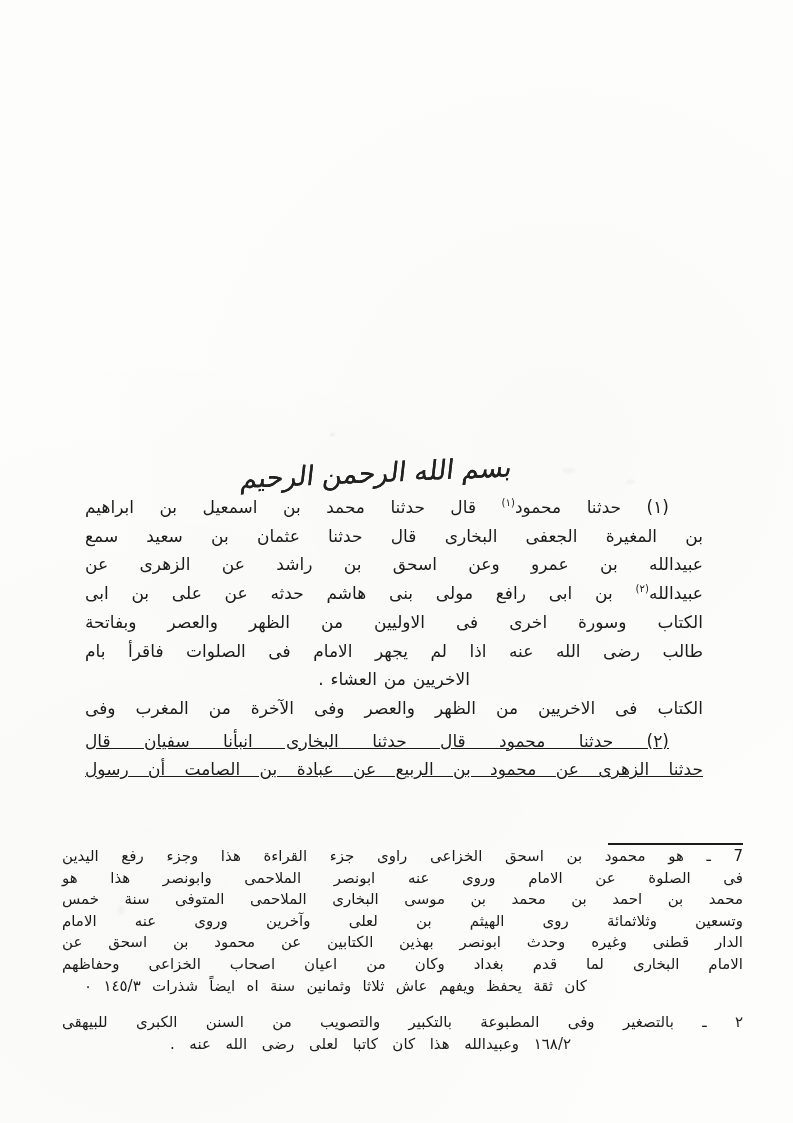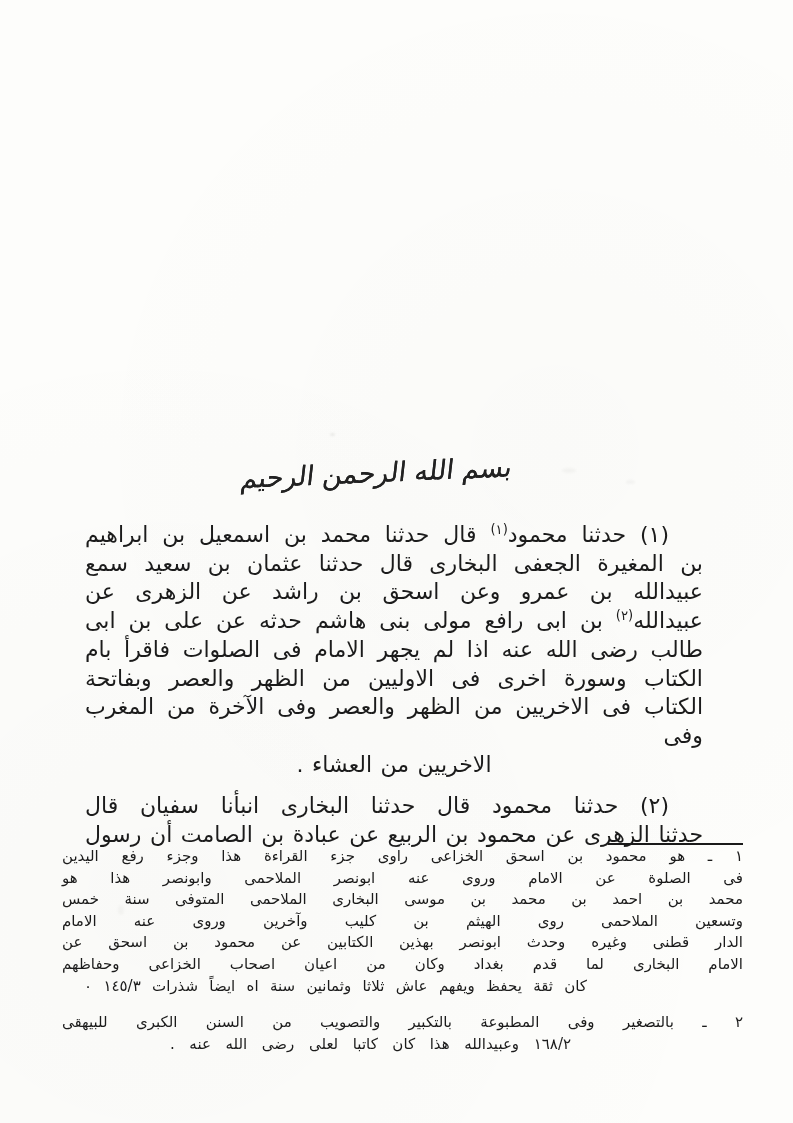--- a/index.html
+++ b/index.html
@@ -28,43 +28,43 @@
     direction:rtl; text-align:center;
     font-size:27px; line-height:56px;
     transform: rotate(-2.5deg) skewX(-9deg);
     color:#222;
     text-shadow: 0 0 .5px #222;
     white-space:nowrap;
     letter-spacing:-1px;
   }
 
   .main {
-    position:absolute; top:521px; left:85px; width:618px;
-    font-size:22px; line-height:28.7px;
+    position:absolute; top:493px; left:85px; width:618px;
+    font-size:17px; line-height:28.7px;
     word-spacing:1.5px;
   }
   .footnotes {
     position:absolute; top:846px; left:62px; width:681px;
     font-size:15px; line-height:21.6px;
     word-spacing:1px;
   }
   .fn-rule {
     position:absolute; top:843px; left:608px; width:135px; height:0;
     border-top:2px solid #1a1a1a;
   }
 
   .line { direction:rtl; unicode-bidi:plaintext; }
   .l-first  { text-align:justify; text-align-last:justify; padding-right:34px; }
   .l-full   { text-align:justify; text-align-last:justify; }
   .l-center { text-align:center; text-align-last:center; }
   .l-indent1 { text-align:justify; text-align-last:justify; padding-right:185px; padding-left:4px; }
   .l-indent2 { text-align:justify; text-align-last:justify; padding-right:156px; padding-left:22px; }
   .l-indent3 { text-align:justify; text-align-last:justify; padding-right:172px; padding-left:108px; }
 
-  .para + .para { margin-top:13px; }
+  .para + .para { margin-top:4px;text-decoration:underline; }
   .footnote + .footnote { margin-top:15px; }
 
   sup.fnref { font-size:0.6em; vertical-align:super; line-height:0; letter-spacing:0; }
 </style>
 </head>
 <body>
 
 <div class="page">
   <div class="speck s1"></div>
   <div class="speck s2"></div>
@@ -72,39 +72,39 @@
   <div class="speck s4"></div>
 
   <div class="basmala">بسم الله الرحمن الرحيم</div>
 
   <div class="main" id="main-text">
       <div class="para">
         <div class="line l-first">(١) حدثنا محمود<sup class="fnref">(١)</sup> قال حدثنا محمد بن اسمعيل بن ابراهيم</div>
         <div class="line l-full">بن المغيرة الجعفى البخارى قال حدثنا عثمان بن سعيد سمع</div>
         <div class="line l-full">عبيدالله بن عمرو وعن اسحق بن راشد عن الزهرى عن</div>
         <div class="line l-full">عبيدالله<sup class="fnref">(٢)</sup> بن ابى رافع مولى بنى هاشم حدثه عن على بن ابى</div>
+        <div class="line l-full">الكتاب وسورة اخرى فى الاوليين من الظهر والعصر وبفاتحة</div>
         <div class="line l-full">طالب رضى الله عنه اذا لم يجهر الامام فى الصلوات فاقرأ بام</div>
-        <div class="line l-full">الكتاب وسورة اخرى فى الاوليين من الظهر والعصر وبفاتحة</div>
+        <div class="line l-center">الاخريين من العشاء .</div>
         <div class="line l-full">الكتاب فى الاخريين من الظهر والعصر وفى الآخرة من المغرب وفى</div>
-        <div class="line l-center">الاخريين من العشاء .</div>
       </div>
       <div class="para">
         <div class="line l-first">(٢) حدثنا محمود قال حدثنا البخارى انبأنا سفيان قال</div>
         <div class="line l-full">حدثنا الزهرى عن محمود بن الربيع عن عبادة بن الصامت أن رسول</div>
       </div>
     </div>
 
   <div class="fn-rule"></div>
 
   <div class="footnotes" id="footnotes">
       <div class="footnote">
-        <div class="line l-full">١ ـ هو محمود بن اسحق الخزاعى راوى جزء القراءة هذا وجزء رفع اليدين</div>
+        <div class="line l-full">7 ـ هو محمود بن اسحق الخزاعى راوى جزء القراءة هذا وجزء رفع اليدين</div>
         <div class="line l-full">فى الصلوة عن الامام وروى عنه ابونصر الملاحمى وابونصر هذا هو</div>
         <div class="line l-full">محمد بن احمد بن محمد بن موسى البخارى الملاحمى المتوفى سنة خمس</div>
-        <div class="line l-full">وتسعين الملاحمى روى الهيثم بن كليب وآخرين وروى عنه الامام</div>
+        <div class="line l-full">وتسعين وثلاثمائة روى الهيثم بن لعلى وآخرين وروى عنه الامام</div>
         <div class="line l-full">الدار قطنى وغيره وحدث ابونصر بهذين الكتابين عن محمود بن اسحق عن</div>
         <div class="line l-full">الامام البخارى لما قدم بغداد وكان من اعيان اصحاب الخزاعى وحفاظهم</div>
         <div class="line l-indent2">كان ثقة يحفظ ويفهم عاش ثلاثا وثمانين سنة اه ايضاً شذرات ١٤٥/٣ ٠</div>
       </div>
       <div class="footnote">
         <div class="line l-full">٢ ـ بالتصغير وفى المطبوعة بالتكبير والتصويب من السنن الكبرى للبيهقى</div>
         <div class="line l-indent3">١٦٨/٢ وعبيدالله هذا كان كاتبا لعلى رضى الله عنه .</div>
       </div>
     </div>
 </div>

